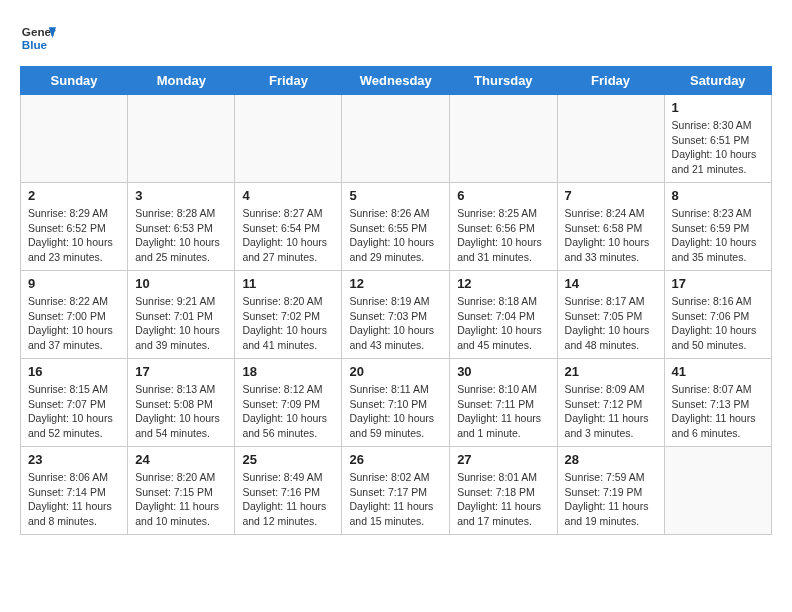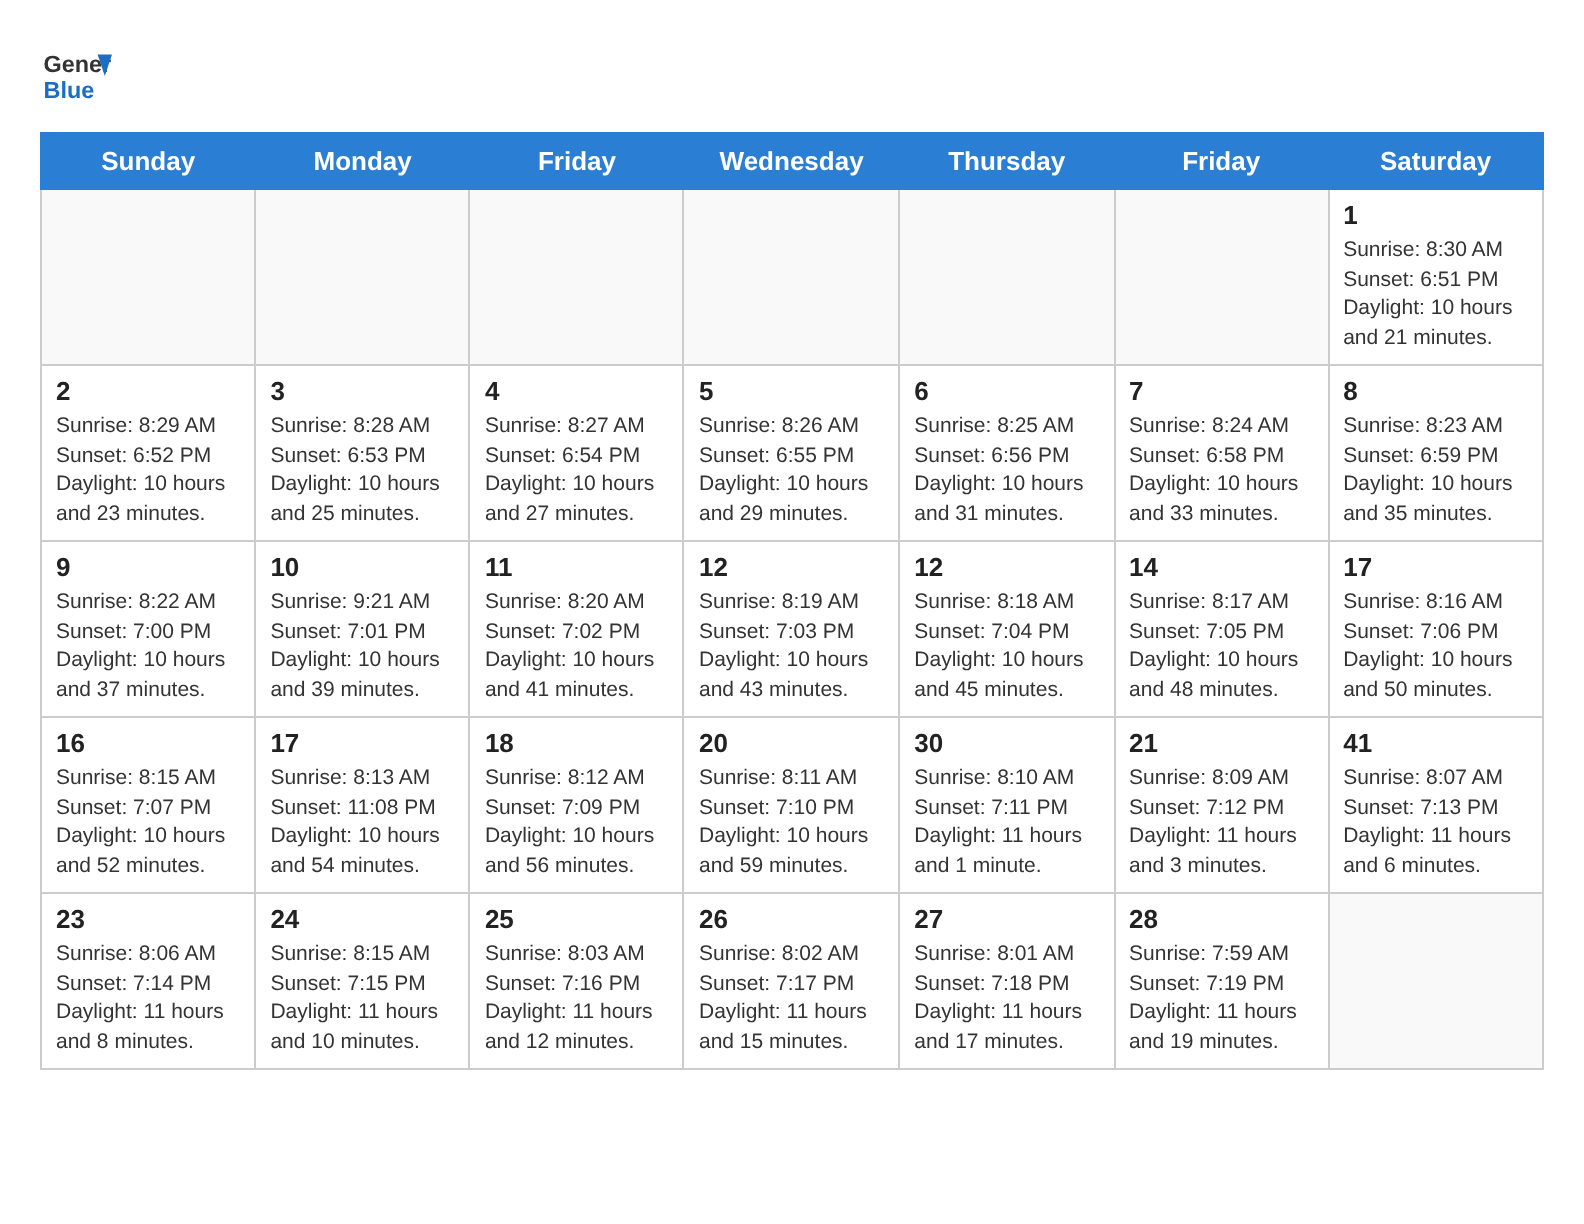--- a/index.html
+++ b/index.html
@@ -229,21 +229,21 @@
         <td>
           <div class="day-num">16</div>
           <div class="day-info">Sunrise: 8:15 AM
 Sunset: 7:07 PM
 Daylight: 10 hours
 and 52 minutes.</div>
         </td>
         <td>
           <div class="day-num">17</div>
           <div class="day-info">Sunrise: 8:13 AM
-Sunset: 11:08 PM
+Sunset: 5:08 PM
 Daylight: 10 hours
 and 54 minutes.</div>
         </td>
         <td>
           <div class="day-num">18</div>
           <div class="day-info">Sunrise: 8:12 AM
 Sunset: 7:09 PM
 Daylight: 10 hours
 and 56 minutes.</div>
         </td>
@@ -279,28 +279,28 @@
       <tr class="week-row">
         <td>
           <div class="day-num">23</div>
           <div class="day-info">Sunrise: 8:06 AM
 Sunset: 7:14 PM
 Daylight: 11 hours
 and 8 minutes.</div>
         </td>
         <td>
           <div class="day-num">24</div>
-          <div class="day-info">Sunrise: 8:15 AM
+          <div class="day-info">Sunrise: 8:20 AM
 Sunset: 7:15 PM
 Daylight: 11 hours
 and 10 minutes.</div>
         </td>
         <td>
           <div class="day-num">25</div>
-          <div class="day-info">Sunrise: 8:03 AM
+          <div class="day-info">Sunrise: 8:49 AM
 Sunset: 7:16 PM
 Daylight: 11 hours
 and 12 minutes.</div>
         </td>
         <td>
           <div class="day-num">26</div>
           <div class="day-info">Sunrise: 8:02 AM
 Sunset: 7:17 PM
 Daylight: 11 hours
 and 15 minutes.</div>

